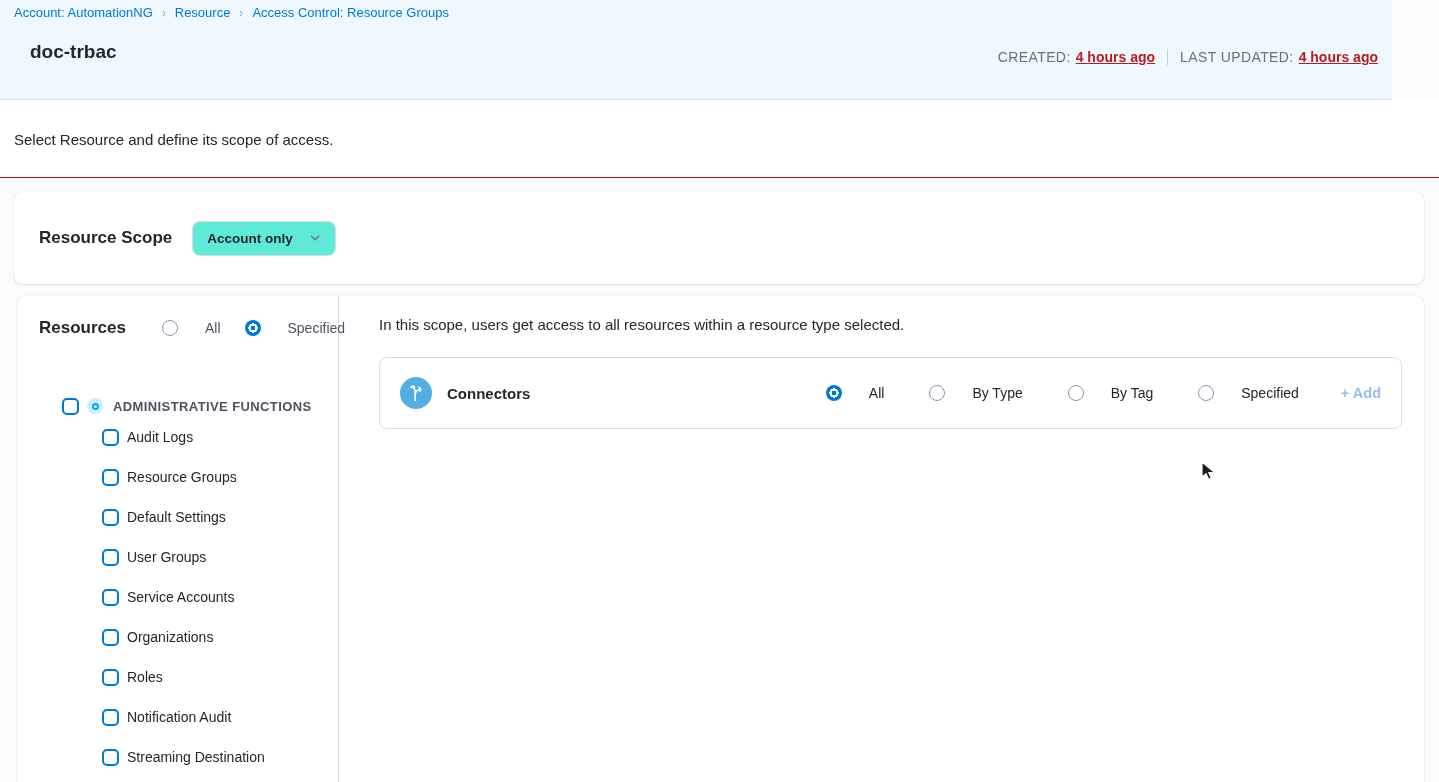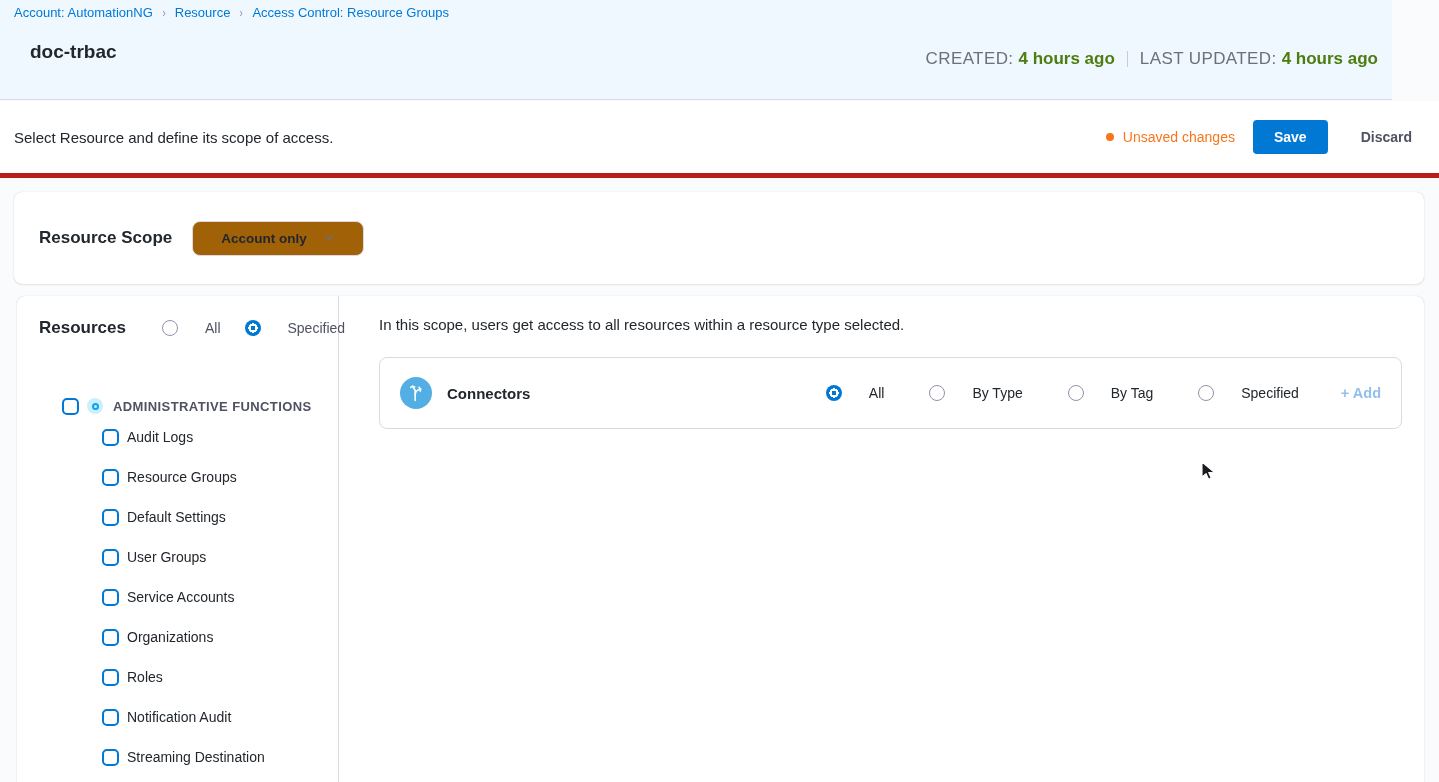--- a/index.html
+++ b/index.html
@@ -6,47 +6,47 @@
   html,body { width:1439px; height:782px; overflow:hidden;
     font-family:"Liberation Sans", sans-serif; background:#fafbfc; color:#22272d; }
 
   
   .page-header { position:absolute; left:0; top:0; width:1392px; height:100px;
     background:#eef8fe; border-bottom:1px solid #d9dae5; }
   .breadcrumb { position:absolute; left:14px; top:5px; font-size:13px; display:flex; align-items:center; gap:9px; }
   .breadcrumb a { color:#0278d5; text-decoration:none; cursor:pointer; }
   .crumb-sep { color:#9293ab; font-size:12px; transform:scaleX(.8); }
   .page-title { position:absolute; left:30px; top:41px; font-size:19px; font-weight:700; color:#22272d; }
-  .meta { position:absolute; right:14px; top:49px; display:flex; align-items:center; font-size:17px; }
+  .meta { position:absolute; right:14px; top:49px; display:flex; align-items:center; font-size:14px; }
   .meta-label { color:#6d6f7c; letter-spacing:.4px; margin-right:5px; }
-  .meta-value { color:#4d7c0f; font-weight:700; }
+  .meta-value { color:#b91c1c; font-weight:700;text-decoration:underline; }
   .meta-divider { width:1px; height:16px; background:#c9cbd8; margin:0 12px; }
 
   
   .toolbar { position:absolute; left:0; top:101px; width:1439px; height:77px; background:#ffffff;
-    border-bottom:5px solid #b91c1c; display:flex; align-items:center; justify-content:space-between;
+    border-bottom:1px solid #b91c1c; display:flex; align-items:center; justify-content:space-between;
     padding:0 27px 0 14px; }
   .toolbar-desc { font-size:15px; color:#22272d; }
   .toolbar-right { display:flex; align-items:center; }
   .unsaved { display:flex; align-items:center; gap:9px; color:#f7761c; font-size:14px; margin-right:18px; }
   .unsaved-dot { width:8px; height:8px; border-radius:50%; background:#f7761c; }
   .btn-save { background:#0278d5; color:#fff; border:none; border-radius:4px; font-size:14px; font-weight:700;
     padding:9px 21px; cursor:pointer; font-family:inherit; }
   .btn-discard { background:none; border:none; color:#4f5162; font-size:14px; font-weight:700;
     margin-left:33px; cursor:pointer; font-family:inherit; }
 
   
   .main { position:absolute; left:0; top:178px; width:1439px; height:604px; background:#fafbfc; }
 
   .scope-card { position:absolute; left:14px; right:15px; top:14px; height:92px; background:#fff;
     border-radius:8px; box-shadow:0 0 1px rgba(40,41,61,.25), 0 1px 2px rgba(96,97,112,.12);
     display:flex; align-items:center; padding-left:25px; }
   .scope-label { font-size:17px; font-weight:700; color:#22272d; margin-right:20px; }
-  .dropdown { display:inline-flex; align-items:center; gap:16px; background:#a16207;
-    border:1px solid #d9dae5; border-radius:8px; padding:9px 28px; font-size:13.5px; font-weight:600;
+  .dropdown { display:inline-flex; align-items:center; gap:16px; background:#5eead4;
+    border:1px solid #d9dae5; border-radius:8px; padding:9px 14px; font-size:13.5px; font-weight:600;
     color:#22272d; cursor:pointer; }
 
   .section-card { position:absolute; left:17px; right:15px; top:118px; bottom:-10px; background:#fff;
     border-radius:8px 8px 0 0; box-shadow:0 0 1px rgba(40,41,61,.25), 0 1px 2px rgba(96,97,112,.12); }
   .left-panel { position:absolute; left:0; top:0; bottom:0; width:322px; border-right:1px solid #d9dae6; }
   .resources-head { position:absolute; left:22px; top:22px; right:14px; display:flex; align-items:center; }
   .resources-title { font-size:17px; font-weight:700; color:#22272d; }
   .resources-radios { display:flex; align-items:center; gap:24px; margin-left:36px; }
   .radio-opt { display:flex; align-items:center; gap:27px; font-size:14px; color:#4f5162; cursor:pointer; }
   .radio { width:16px; height:16px; border-radius:50%; background:#fff; border:1px solid #9293ab; flex:none; }
@@ -93,28 +93,20 @@
     <span class="meta-label">CREATED:</span>
     <span class="meta-value">4 hours ago</span>
     <span class="meta-divider"></span>
     <span class="meta-label">LAST UPDATED:</span>
     <span class="meta-value">4 hours ago</span>
   </div>
 </div>
 
 <div class="toolbar">
   <div class="toolbar-desc">Select Resource and define its scope of access.</div>
-  <div class="toolbar-right">
-    <div class="unsaved">
-      <span class="unsaved-dot"></span>
-      <span>Unsaved changes</span>
-    </div>
-    <button class="btn-save">Save</button>
-    <button class="btn-discard">Discard</button>
-  </div>
 </div>
 
 <div class="main">
 
   <div class="scope-card">
     <span class="scope-label">Resource Scope</span>
     <div class="dropdown">
       <span>Account only</span>
       <svg width="12" height="12" viewBox="0 0 12 12">
         <path d="M2.5 4.2 L6 7.7 L9.5 4.2" fill="none" stroke="#6b6d85" stroke-width="1.4" stroke-linecap="round"></path>

